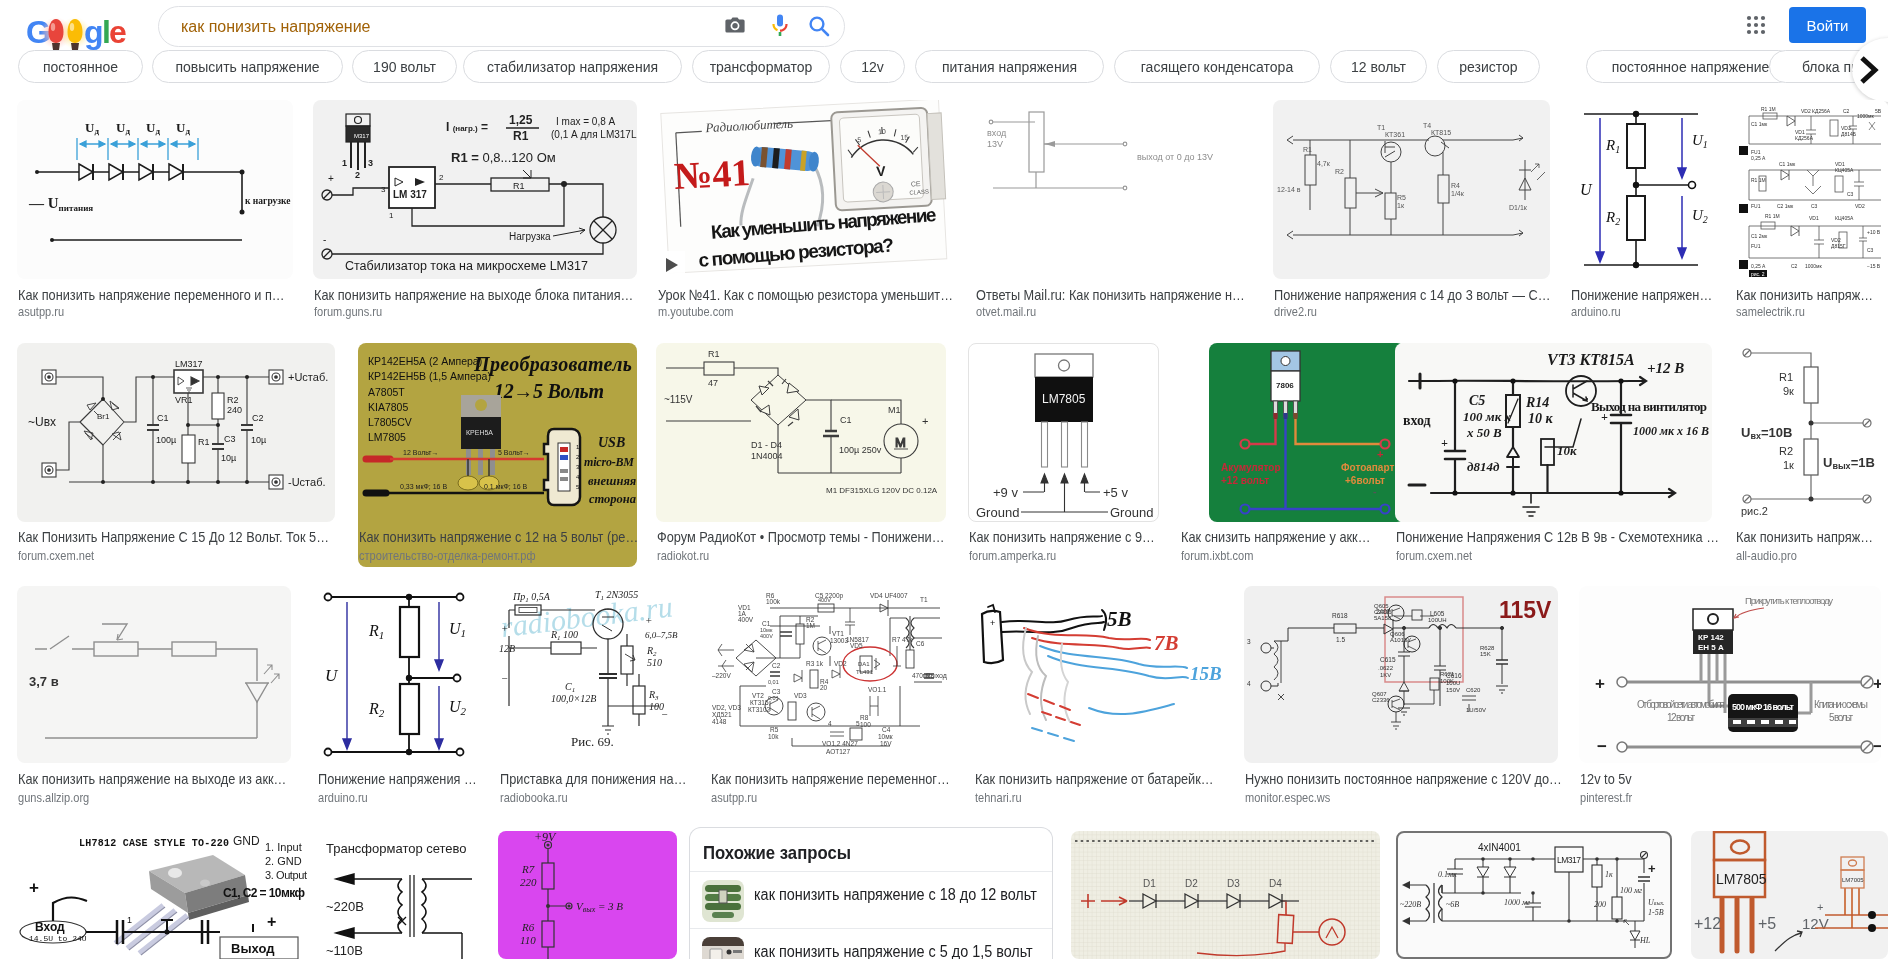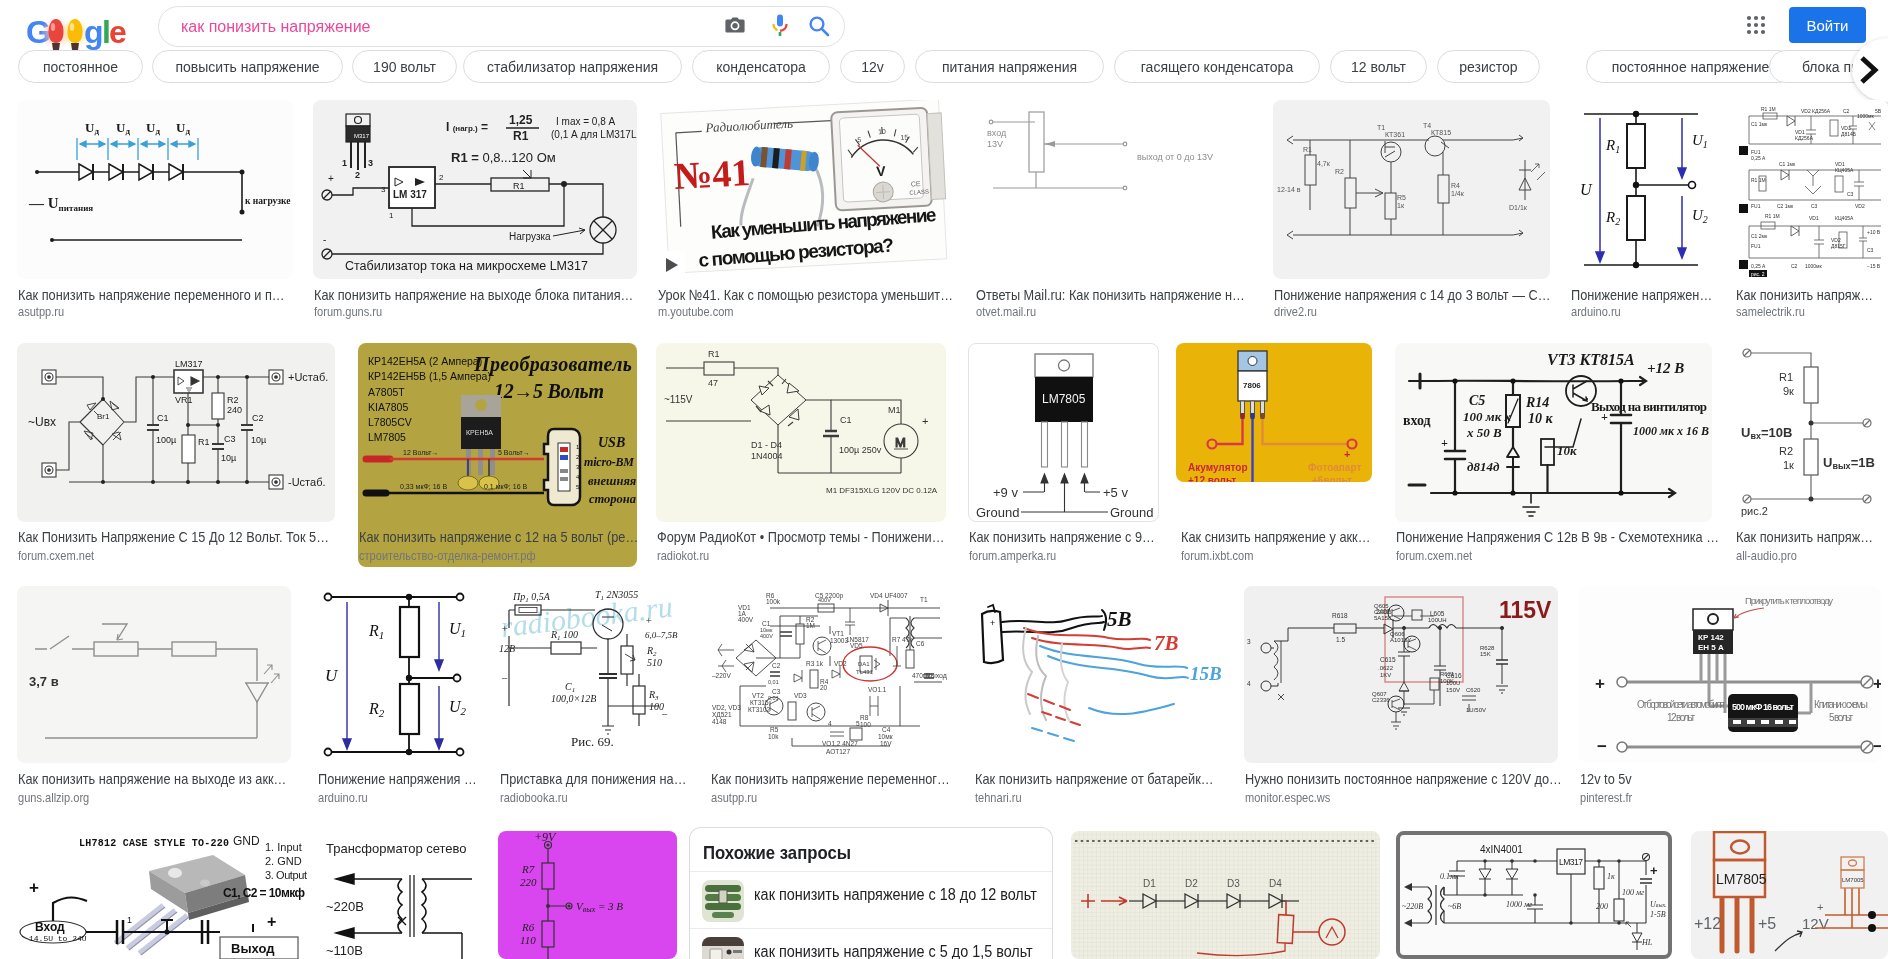--- a/index.html
+++ b/index.html
@@ -34,21 +34,21 @@
     <path d="M26 31 h8 l-1 7 h-6 z" fill="#4e342e"></path>
     <path d="M49 7 C44.5 7 41.5 13 41.5 20 C41.5 27 44.5 31 49 31 C53.5 31 56.5 27 56.5 20 C56.5 13 53.5 7 49 7 Z" fill="#fbbc05"></path>
     <ellipse cx="46" cy="15" rx="2.2" ry="4" fill="#fde08a"></ellipse>
     <path d="M45 31 h8 l-1 7 h-6 z" fill="#4e342e"></path>
     <text x="58" y="31" font-family="Liberation Sans, sans-serif" font-weight="bold" font-size="32" fill="#4285F4">g</text>
     <text x="76" y="31" font-family="Liberation Sans, sans-serif" font-weight="bold" font-size="32" fill="#34A853">l</text>
     <text x="83" y="31" font-family="Liberation Sans, sans-serif" font-weight="bold" font-size="32" fill="#EA4335">e</text>
   </svg>
 
   <div class="abs" style="left:158px;top:6px;width:687px;height:41px;border:1px solid #dfe1e5;border-radius:21px;background:#fff"></div>
-  <div class="abs" style="left:181px;top:18px;font-size:16px;color:#ec4899">как понизить напряжение</div>
+  <div class="abs" style="left:181px;top:18px;font-size:16px;color:#a16207">как понизить напряжение</div>
 
   <svg class="abs" style="left:725px;top:17px" width="20" height="16" viewBox="0 0 20 16">
     <path d="M2 2.5 H6 L7.5 0.5 H12.5 L14 2.5 H18 A1.6 1.6 0 0 1 19.6 4.1 V14 A1.6 1.6 0 0 1 18 15.6 H2 A1.6 1.6 0 0 1 .4 14 V4.1 A1.6 1.6 0 0 1 2 2.5 Z" fill="#5f6368"></path>
     <circle cx="10" cy="8.8" r="3.6" fill="none" stroke="#fff" stroke-width="1.7"></circle>
   </svg>
 
   <svg class="abs" style="left:772px;top:14px" width="16" height="24" viewBox="0 0 16 24">
     <rect x="5" y="0.5" width="6" height="12" rx="3" fill="#4285f4"></rect>
     <path d="M1.5 10 a6.5 6.5 0 0 0 4 6.2" fill="none" stroke="#fbbc05" stroke-width="2.2"></path>
     <path d="M14.5 10 a6.5 6.5 0 0 1 -4 6.2 a6.7 6.7 0 0 1 -2.5 .5" fill="none" stroke="#ea4335" stroke-width="2.2"></path>
@@ -73,21 +73,21 @@
   </svg>
 
   <div class="abs" style="left:1789px;top:7px;width:77px;height:36px;background:#1a73e8;border-radius:4px;color:#fff;font-size:15px;display:flex;align-items:center;justify-content:center">Войти</div>
 </div>
 
 <div id="chips">
   <div class="chip" style="left:18px;width:125px">постоянное</div>
   <div class="chip" style="left:152px;width:191px">повысить напряжение</div>
   <div class="chip" style="left:352px;width:105px">190 вольт</div>
   <div class="chip" style="left:463px;width:219px">стабилизатор напряжения</div>
-  <div class="chip" style="left:692px;width:138px">конденсатора</div>
+  <div class="chip" style="left:692px;width:138px">трансформатор</div>
   <div class="chip" style="left:840px;width:65px">12v</div>
   <div class="chip" style="left:915px;width:189px">питания напряжения</div>
   <div class="chip" style="left:1114px;width:206px">гасящего конденсатора</div>
   <div class="chip" style="left:1330px;width:97px">12 вольт</div>
   <div class="chip" style="left:1437px;width:103px">резистор</div>
   <div class="chip" style="left:1586px;width:209px">постоянное напряжение</div>
   <div class="chip" style="left:1769px;width:160px">блока питания</div>
 </div>
 
 <div class="abs" style="left:1852px;top:38px;width:72px;height:64px;border-radius:50%;background:#fff;box-shadow:0 1px 4px rgba(0,0,0,.2)"></div>
@@ -694,21 +694,21 @@
     <path d="M116 148 H131" stroke="#333" stroke-width="1"></path>
     <text x="7" y="173">Ground</text>
     <path d="M52 168 H139" stroke="#333" stroke-width="1"></path>
     <text x="141" y="173">Ground</text>
   </g>
 </svg>
     </div>
 <div class="title" style="left:969px;top:527px;width:186px">Как понизить напряжение с 9…</div>
 <div class="dom" style="left:969px;top:548px">forum.amperka.ru</div>
 
-<div class="tile" style="left:1176px;top:343px;width:196px;height:139px;background:#eab308">
+<div class="tile" style="left:1209px;top:343px;width:196px;height:179px;background:#15803d">
 <svg width="196" height="179" viewBox="0 0 196 179">
   <rect x="62" y="8" width="29" height="20" fill="#a3c6e4" stroke="#333" stroke-width="1.3"></rect>
   <circle cx="76.5" cy="18" r="4.5" fill="#fff" stroke="#333"></circle>
   <rect x="62" y="28" width="29" height="30" fill="#fff" stroke="#333" stroke-width="1.3"></rect>
   <text x="67" y="45" font-size="8" font-weight="bold" fill="#222" font-family="Liberation Sans,sans-serif">7806</text>
   <g stroke="#555" stroke-width="1" fill="#ddd">
     <rect x="64.5" y="58" width="4" height="16"></rect>
     <rect x="74.5" y="58" width="4" height="16"></rect>
     <rect x="84.5" y="58" width="4" height="16"></rect>
   </g>
@@ -1410,21 +1410,21 @@
   </g>
   <g fill="#555" font-size="10" font-family="Liberation Sans,sans-serif">
     <text x="72" y="56">D1</text>
     <text x="114" y="56">D2</text>
     <text x="156" y="56">D3</text>
     <text x="198" y="56">D4</text>
   </g>
 </svg>
     </div>
 
-<div class="tile" style="left:1396px;top:831px;width:276px;height:128px;background:#fafafa;border:4px solid #737373">
+<div class="tile" style="left:1396px;top:831px;width:276px;height:128px;background:#fafafa;border:2px solid #737373">
 <svg width="274" height="126" viewBox="0 0 274 126">
   <text x="80" y="18" font-size="10" fill="#222" font-family="Liberation Sans,sans-serif">4xIN4001</text>
   <g stroke="#333" stroke-width="1.1" fill="none">
     <path d="M57 26 H246"></path>
 
     <path d="M57 26 V36 m-8 0 h16 m-16 5 h16 M57 41 V60"></path>
 
     <path d="M85 26 V34 m-6 0 l6 10 6 -10 z m0 10 h12" stroke-width="1"></path>
     <path d="M85 44 V60"></path>
     <path d="M112 26 V34 m-6 0 l6 10 6 -10 z m0 10 h12" stroke-width="1"></path>

